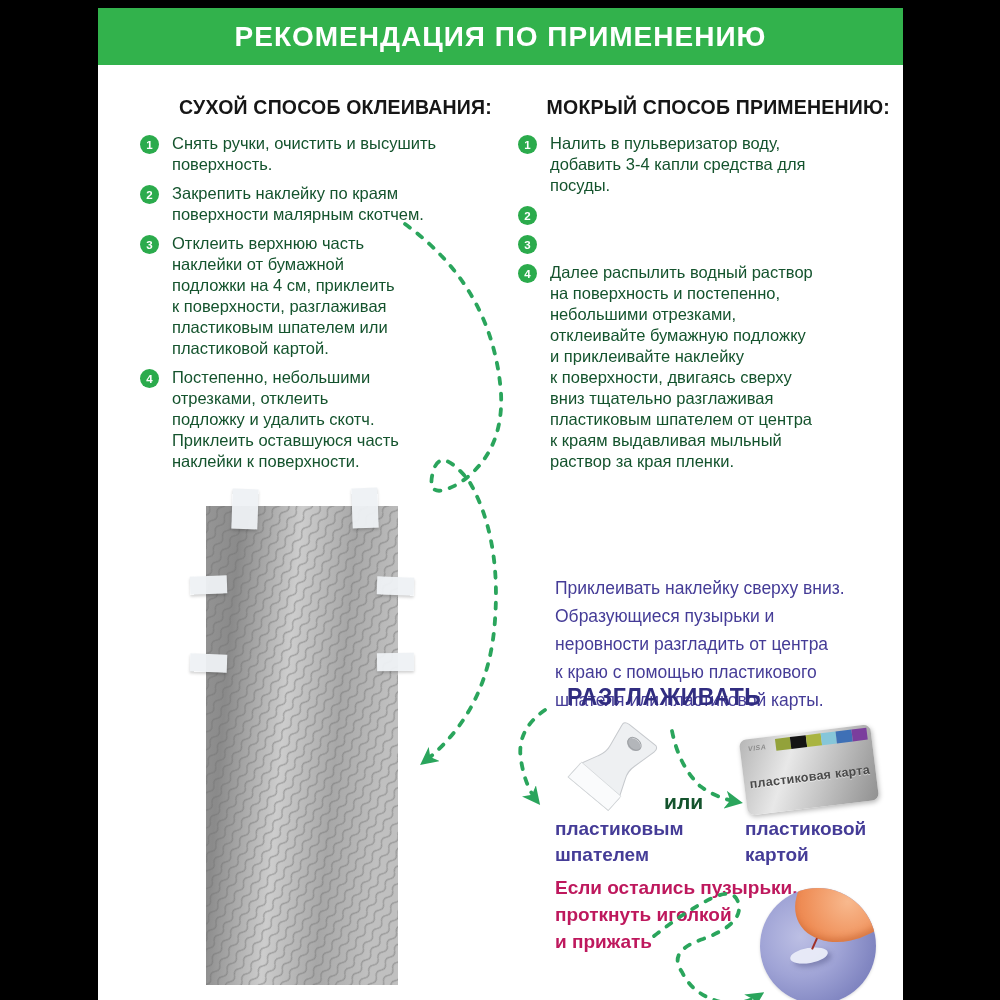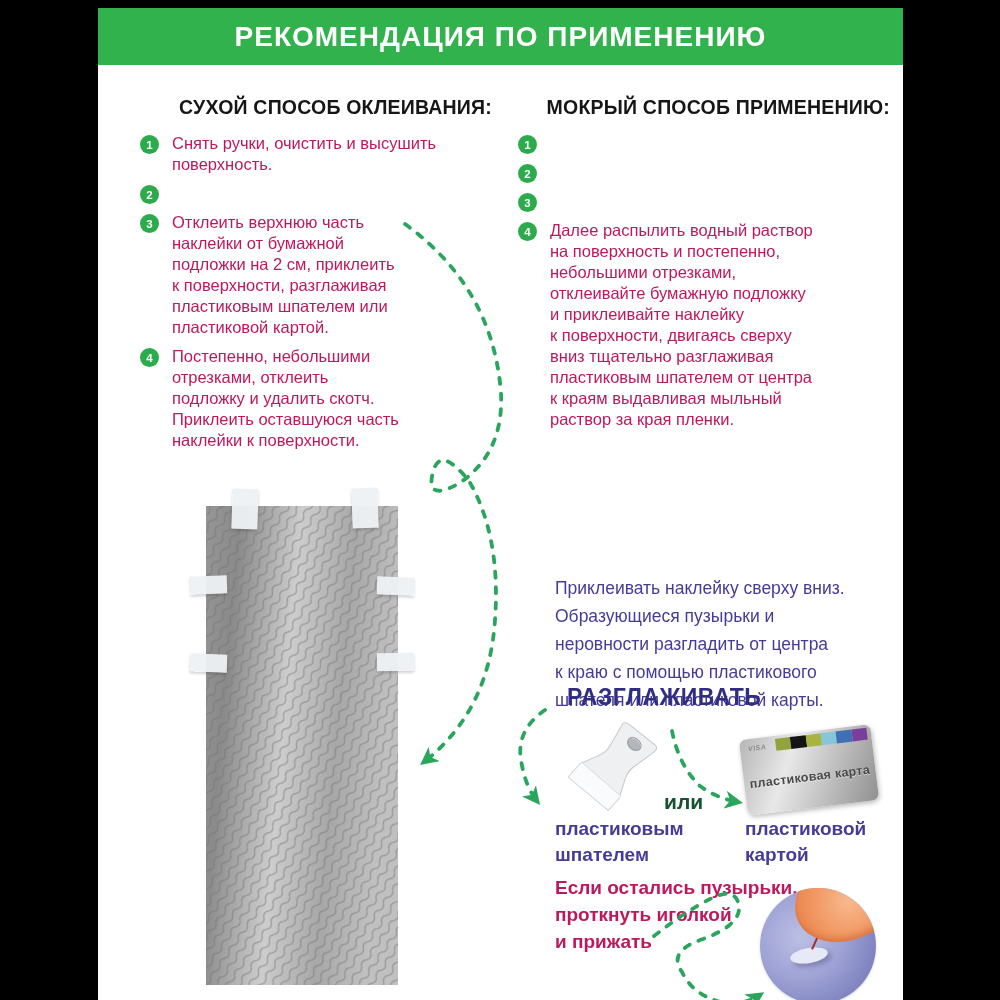--- a/index.html
+++ b/index.html
@@ -11,21 +11,21 @@
           display:flex;align-items:center;justify-content:center;}
   .banner h1{margin:0;color:#fff;font-size:28px;font-weight:800;letter-spacing:1px;white-space:nowrap;}
 
   .col{position:absolute;top:88px;}
   .col-left{left:42px;width:352px;}
   .col-right{left:420px;width:372px;}
   .col h2{margin:0 0 14px 0;font-size:19.5px;font-weight:800;color:#161616;letter-spacing:.2px;text-align:right;}
   .step{display:flex;gap:13px;margin-bottom:8px;}
   .num{flex:0 0 auto;width:19px;height:19px;margin-top:2px;border-radius:50%;background:#2bab4c;
        color:#fff;font-size:11.5px;font-weight:800;display:flex;align-items:center;justify-content:center;}
-  .txt{font-size:16.5px;line-height:21px;color:#be185d;white-space:pre-line;}
+  .txt{font-size:16.5px;line-height:21px;color:#14532d;white-space:pre-line;}
 
   .note{position:absolute;left:457px;top:566px;width:330px;font-size:17.5px;line-height:28px;
         color:#453c97;white-space:pre-line;}
   .smooth-title{position:absolute;left:469px;top:676px;margin:0;font-size:23px;font-weight:800;
         color:#312d80;letter-spacing:.5px;}
 
   .spatula{position:absolute;left:452px;top:714px;width:112px;height:98px;}
   .or-label{position:absolute;left:566px;top:782px;font-size:21px;font-weight:600;color:#14532d;}
 
   .pcard{position:absolute;left:645px;top:724px;width:132px;height:76px;border-radius:7px;
@@ -79,44 +79,49 @@
 
     <section class="col col-left">
       <h2>СУХОЙ СПОСОБ ОКЛЕИВАНИЯ:</h2>
       <div class="step">
         <span class="num">1</span>
         <span class="txt">Снять ручки, очистить и высушить
 поверхность.</span>
       </div>
       <div class="step">
         <span class="num">2</span>
+        <span class="txt">Закрепить наклейку по краям
+поверхности малярным скотчем.</span>
       </div>
       <div class="step">
         <span class="num">3</span>
         <span class="txt">Отклеить верхнюю часть
 наклейки от бумажной
-подложки на 2 см, приклеить
+подложки на 4 см, приклеить
 к поверхности, разглаживая
 пластиковым шпателем или
 пластиковой картой.</span>
       </div>
       <div class="step">
         <span class="num">4</span>
         <span class="txt">Постепенно, небольшими
 отрезками, отклеить
 подложку и удалить скотч.
 Приклеить оставшуюся часть
 наклейки к поверхности.</span>
       </div>
     </section>
 
     <section class="col col-right">
       <h2>МОКРЫЙ СПОСОБ ПРИМЕНЕНИЮ:</h2>
       <div class="step">
         <span class="num">1</span>
+        <span class="txt">Налить в пульверизатор воду,
+добавить 3-4 капли средства для
+посуды.</span>
       </div>
       <div class="step">
         <span class="num">2</span>
       </div>
       <div class="step">
         <span class="num">3</span>
       </div>
       <div class="step">
         <span class="num">4</span>
         <span class="txt">Далее распылить водный раствор

